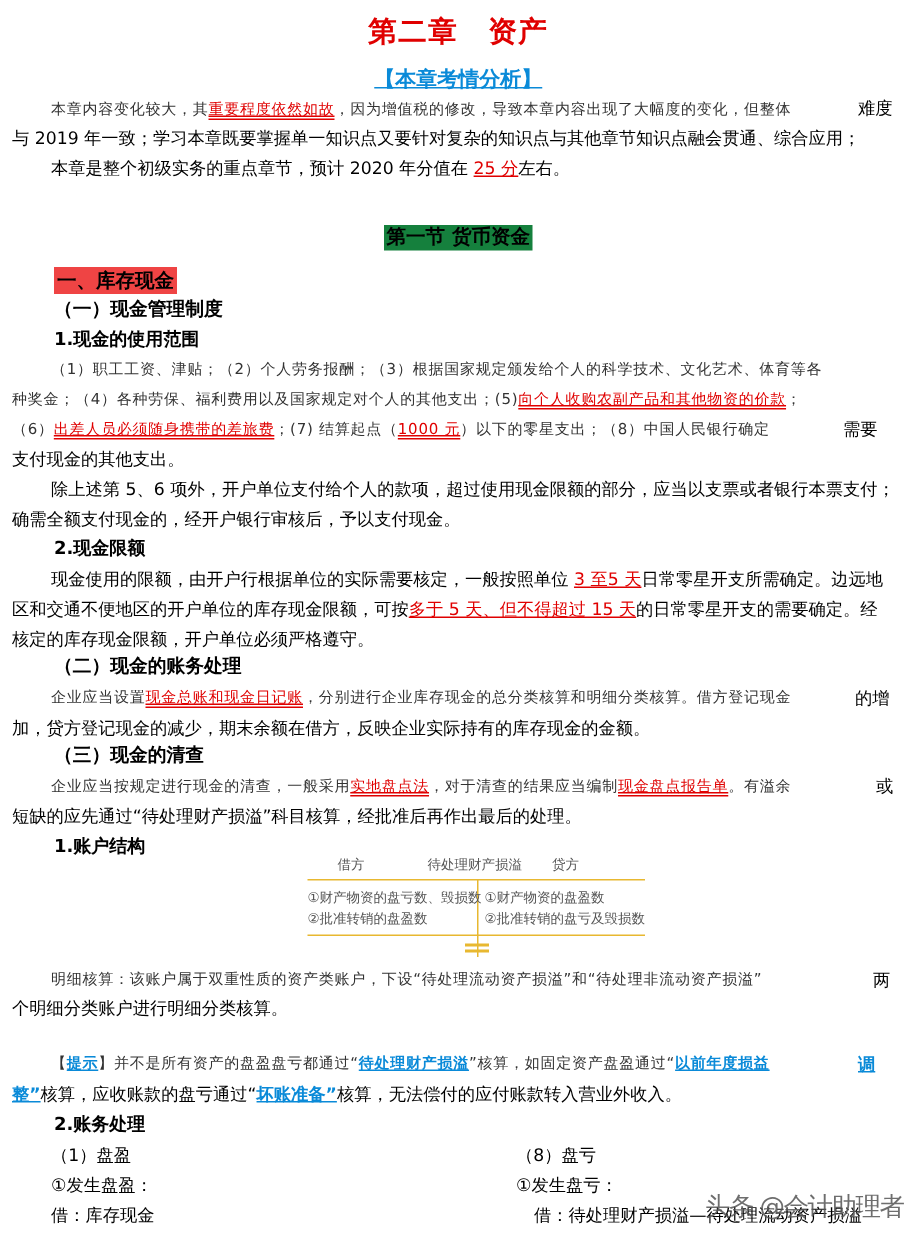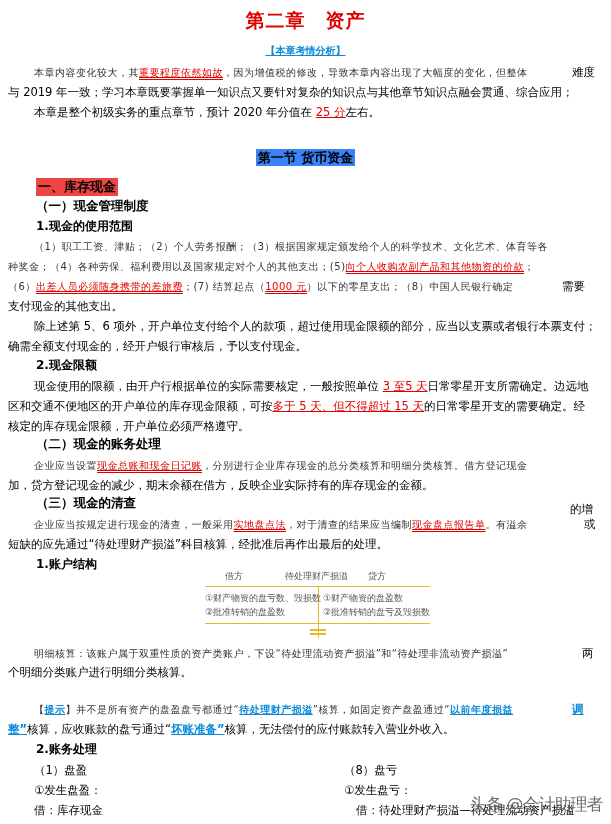--- a/index.html
+++ b/index.html
@@ -1,28 +1,28 @@
 <!DOCTYPE html>
 <html><head>
 <meta charset="utf-8">
 <style>
   html,body{margin:0;padding:0;background:#fff;}
   body{width:611px;height:824px;overflow:hidden;position:relative;font-family:"DejaVu Sans","Liberation Sans",sans-serif;color:#000;}
   .page{position:absolute;left:0;top:0;width:611px;height:808px;}
   .abs{position:absolute;white-space:nowrap;}
   .chap-title{left:0;width:611px;top:8px;text-align:center;font-size:19px;font-weight:bold;color:#e00000;letter-spacing:1px;}
   .chap-title .sp{display:inline-block;width:20px;}
-  .analysis-title{left:0;width:611px;top:44px;text-align:center;font-size:10px;font-weight:bold;color:#0a8ad8;text-decoration:underline;}
+  .analysis-title{left:0;width:611px;top:44px;text-align:center;font-size:14px;font-weight:bold;color:#0a8ad8;text-decoration:underline;}
   .p{font-size:11.5px;line-height:16px;}
   .sm{font-size:10px;color:#333;letter-spacing:0.5px;}
   .red-u{color:#e00000;text-decoration:underline;text-decoration-style:double;text-decoration-color:#e00000;}
   .red-u1{color:#e00000;text-decoration:underline;}
   .blue-u{color:#0a8ad8;font-weight:bold;text-decoration:underline;}
   .sec-title{left:0;width:611px;top:147px;text-align:center;}
-  .sec-title span{background:#3b82f6;font-size:13px;font-weight:bold;padding:1px 2px;}
+  .sec-title span{background:#15803d;font-size:13px;font-weight:bold;padding:1px 2px;}
   .h1{left:36px;top:178px;font-size:13px;font-weight:bold;background:#ef4444;padding:0 2px;}
   .h2{left:36px;top:198px;font-size:12.5px;font-weight:bold;}
   .h3{left:36px;top:218px;font-size:12px;font-weight:bold;text-align:right;}
   .taccount{position:absolute;left:205px;top:570px;width:230px;height:70px;}
   .taccount .hdr{position:absolute;top:0;font-size:9px;color:#555;}
   .taccount .hl{position:absolute;left:0;width:225px;height:1px;background:#e8b830;}
   .taccount .vl{position:absolute;left:113px;width:1px;background:#e8b830;}
   .taccount .cell{position:absolute;font-size:9px;color:#555;}
   .taccount .dbl{position:absolute;left:105px;width:16px;height:2px;background:#e8b830;}
   .watermark{position:absolute;left:470px;top:793px;font-size:17px;color:#555;opacity:0.85;letter-spacing:-1px;}
@@ -76,21 +76,21 @@
   <div class="abs p" style="left:8px;top:398px;">
     <span>区和交通不便地区的开户单位的库存现金限额，可按</span><span class="red-u1">多于 5 天、但不得超过 15 天</span><span>的日常零星开支的需要确定。经</span>
   </div>
   <div class="abs p" style="left:8px;top:418px;">核定的库存现金限额，开户单位必须严格遵守。</div>
 
   <div class="abs h2" style="top:436px;">（二）现金的账务处理</div>
 
   <div class="abs p sm" style="left:34px;top:458px;">
     <span>企业应当设置</span><span class="red-u">现金总账和现金日记账</span><span>，分别进行企业库存现金的总分类核算和明细分类核算。借方登记现金</span>
   </div>
-  <div class="abs p" style="left:570px;top:457px;margin-top:44px;">的增</div>
+  <div class="abs p" style="left:570px;top:457px;">的增</div>
   <div class="abs p" style="left:8px;top:477px;">加，贷方登记现金的减少，期末余额在借方，反映企业实际持有的库存现金的金额。</div>
 
   <div class="abs h2" style="top:495px;">（三）现金的清查</div>
 
   <div class="abs p sm" style="left:34px;top:517px;">
     <span>企业应当按规定进行现金的清查，一般采用</span><span class="red-u">实地盘点法</span><span>，对于清查的结果应当编制</span><span class="red-u">现金盘点报告单</span><span>。有溢余</span>
   </div>
   <div class="abs p" style="left:584px;top:516px;">或</div>
   <div class="abs p" style="left:8px;top:536px;">短缺的应先通过“待处理财产损溢”科目核算，经批准后再作出最后的处理。</div>
 

